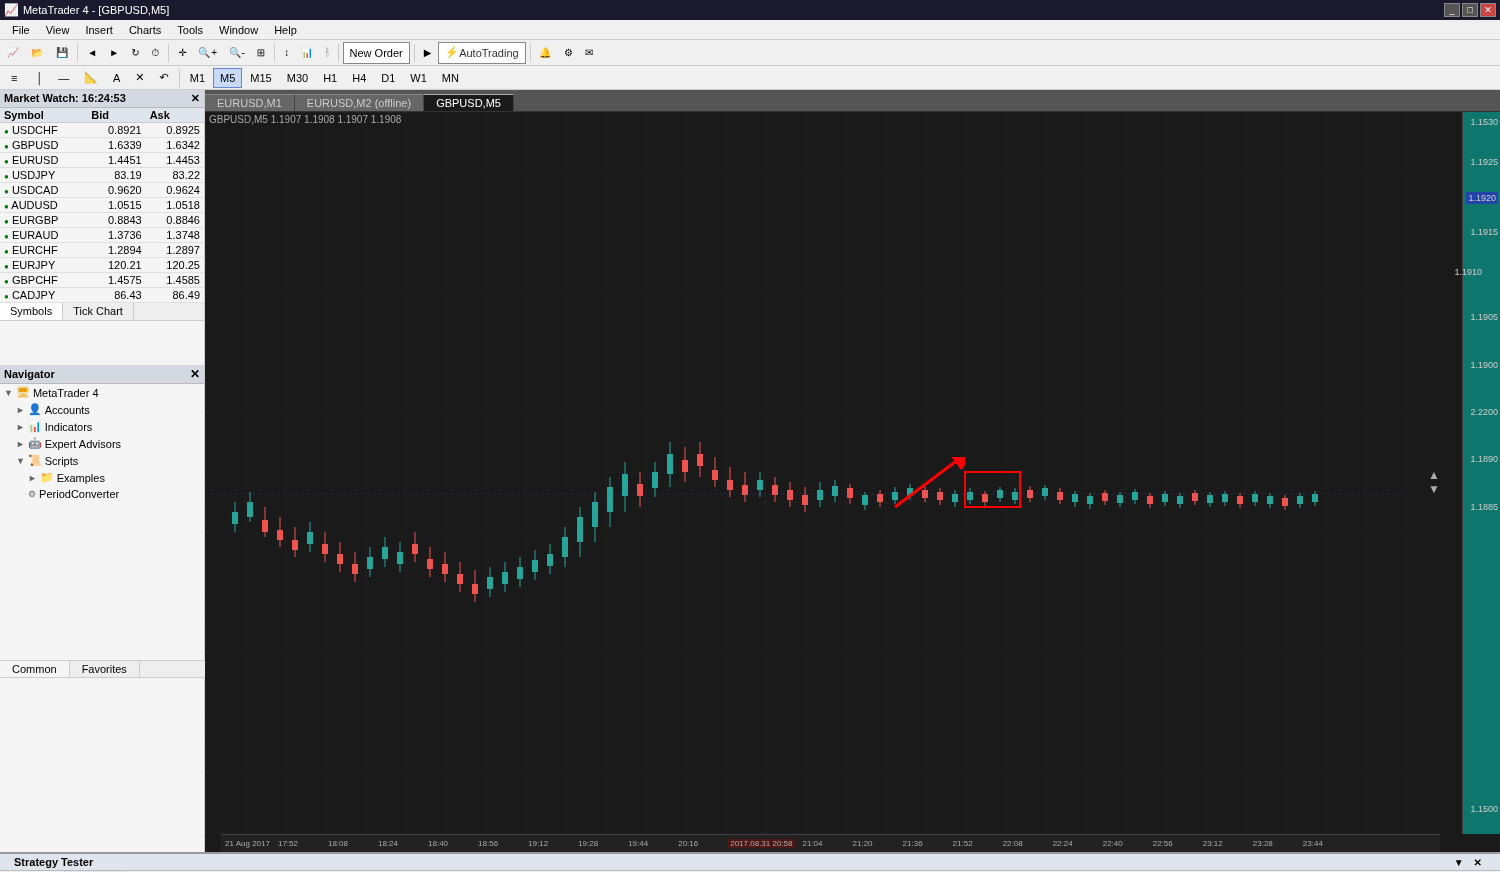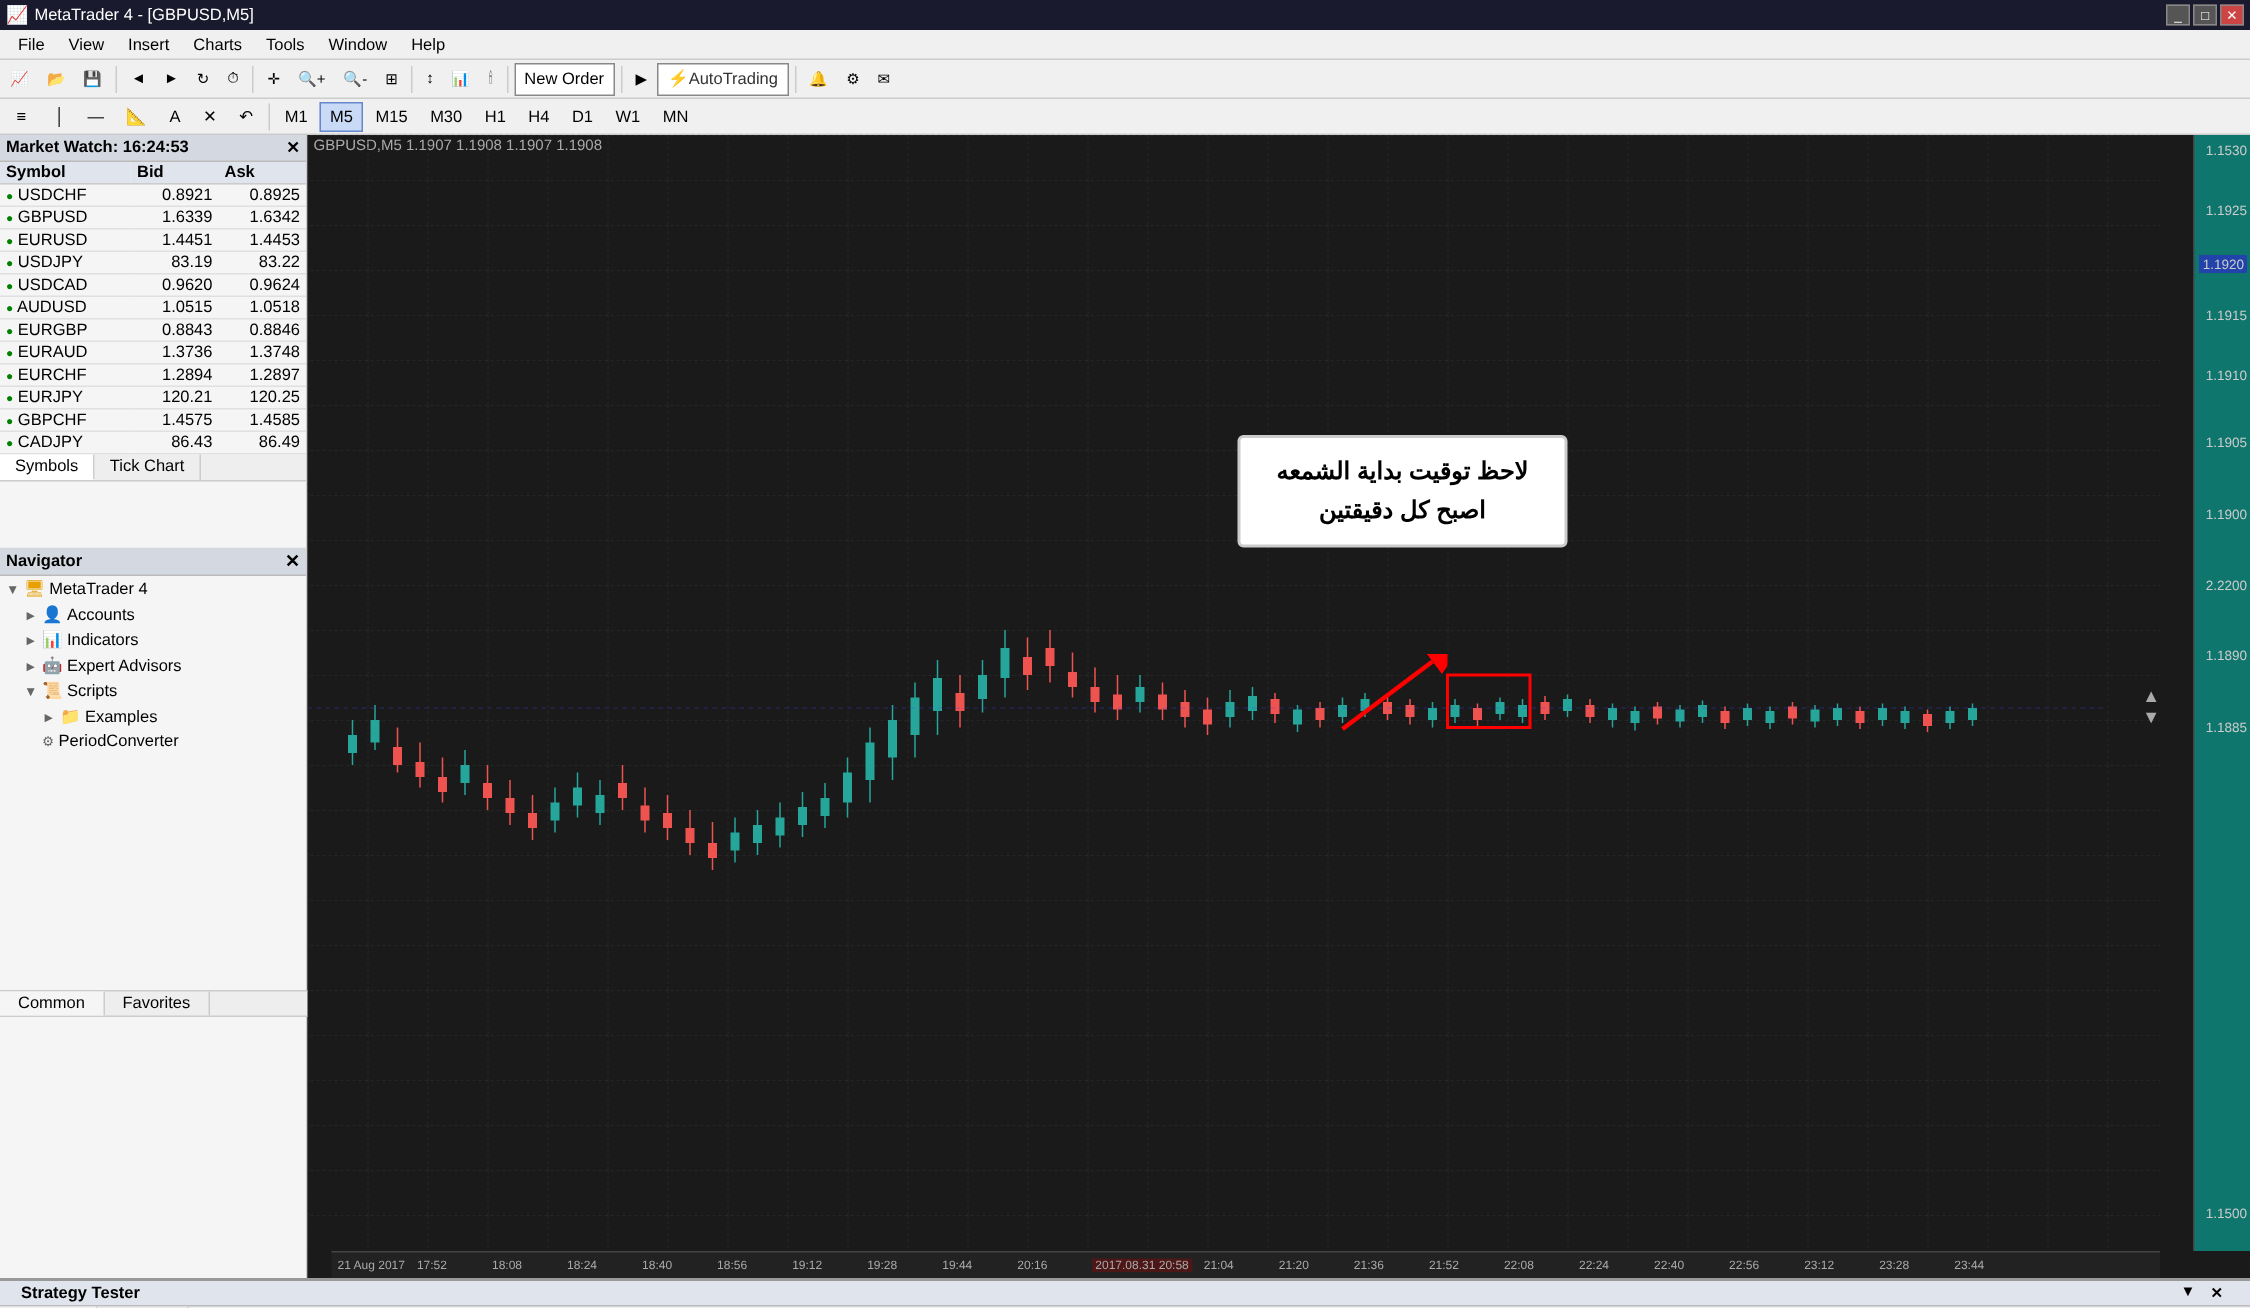--- a/index.html
+++ b/index.html
@@ -309,20 +309,25 @@
 
       <div class="common-tabs" style="position:absolute; bottom:190px; left:0; width:205px; background:#eee; border-top:1px solid #ccc; border-bottom:1px solid #ccc;">
         <div class="common-tab active">Common</div>
         <div class="common-tab">Favorites</div>
       </div>
     </div>
   </div>
 
   <div class="chart-area">
 
+    <div class="chart-tabs">
+      <div class="chart-tab">EURUSD,M1</div>
+      <div class="chart-tab">EURUSD,M2 (offline)</div>
+      <div class="chart-tab active">GBPUSD,M5</div>
+    </div>
 
     <div class="chart-canvas" style="flex:1; position:relative; background:#1a1a1a;">
 
       <div class="chart-info">
         <span>GBPUSD,M5  1.1907 1.1908  1.1907  1.1908</span>
       </div>
 
       <svg class="candle-svg" style="position:absolute; top:0; left:0; right:60px; bottom:18px; width:calc(100% - 60px); height:calc(100% - 18px);">
 
         <defs>
@@ -557,21 +562,21 @@
         <line x1="0" y1="382" x2="1200" y2="382" stroke="#4444ff" stroke-width="0.5" stroke-dasharray="3,3" opacity="0.5"></line>
 
         <rect x="760" y="360" width="55" height="35" fill="none" stroke="red" stroke-width="2"></rect>
       </svg>
 
       <div style="position:absolute; right:0; top:0; bottom:18px; width:38px; background:#0f766e; border-left:1px solid #444; color:#ccc; font-size:9px;">
         <div style="position:absolute; top:5px; right:2px;">1.1530</div>
         <div style="position:absolute; top:45px; right:2px;">1.1925</div>
         <div style="position:absolute; top:80px; right:2px; background:#2244aa; padding:1px 2px;">1.1920</div>
         <div style="position:absolute; top:115px; right:2px;">1.1915</div>
-        <div style="position:absolute; top:155px; right:2px;">1.1910</div>
+        <div style="position:absolute; top:155px; right:18px;">1.1910</div>
         <div style="position:absolute; top:200px; right:2px;">1.1905</div>
         <div style="position:absolute; top:248px; right:2px;">1.1900</div>
         <div style="position:absolute; top:295px; right:2px;">2.2200</div>
         <div style="position:absolute; top:342px; right:2px;">1.1890</div>
         <div style="position:absolute; top:390px; right:2px;">1.1885</div>
         <div style="position:absolute; bottom:20px; right:2px;">1.1500</div>
       </div>
 
       <div style="position:absolute; bottom:0; left:16px; right:60px; height:18px; background:#222; border-top:1px solid #444; color:#aaa; font-size:8px; display:flex; align-items:center; overflow:hidden; padding:0 4px;">
         <span style="margin-right:8px;">21 Aug 2017</span>
@@ -591,24 +596,20 @@
         <span style="margin-right:30px;">21:52</span>
         <span style="margin-right:30px;">22:08</span>
         <span style="margin-right:30px;">22:24</span>
         <span style="margin-right:30px;">22:40</span>
         <span style="margin-right:30px;">22:56</span>
         <span style="margin-right:30px;">23:12</span>
         <span style="margin-right:30px;">23:28</span>
         <span>23:44</span>
       </div>
 
-      <div class="callout-box" style="position:absolute; top:200px; left:620px; width:220px;">
-        <div style="font-size:16px; font-weight:bold;">لاحظ توقيت بداية الشمعه</div>
-        <div style="font-size:16px; font-weight:bold;">اصبح كل دقيقتين</div>
-      </div>
 
       <div style="position:absolute; top:340px; left:680px; color:red; font-size:20px; transform: rotate(180deg);">
         <svg width="80" height="60">
           <defs>
             <marker id="arrowhead" markerWidth="10" markerHeight="7" refX="0" refY="3.5" orient="auto">
               <polygon points="0 0, 10 3.5, 0 7" fill="red"></polygon>
             </marker>
           </defs>
           <line x1="70" y1="10" x2="10" y2="55" stroke="red" stroke-width="3" marker-end="url(#arrowhead)"></line>
         </svg>

